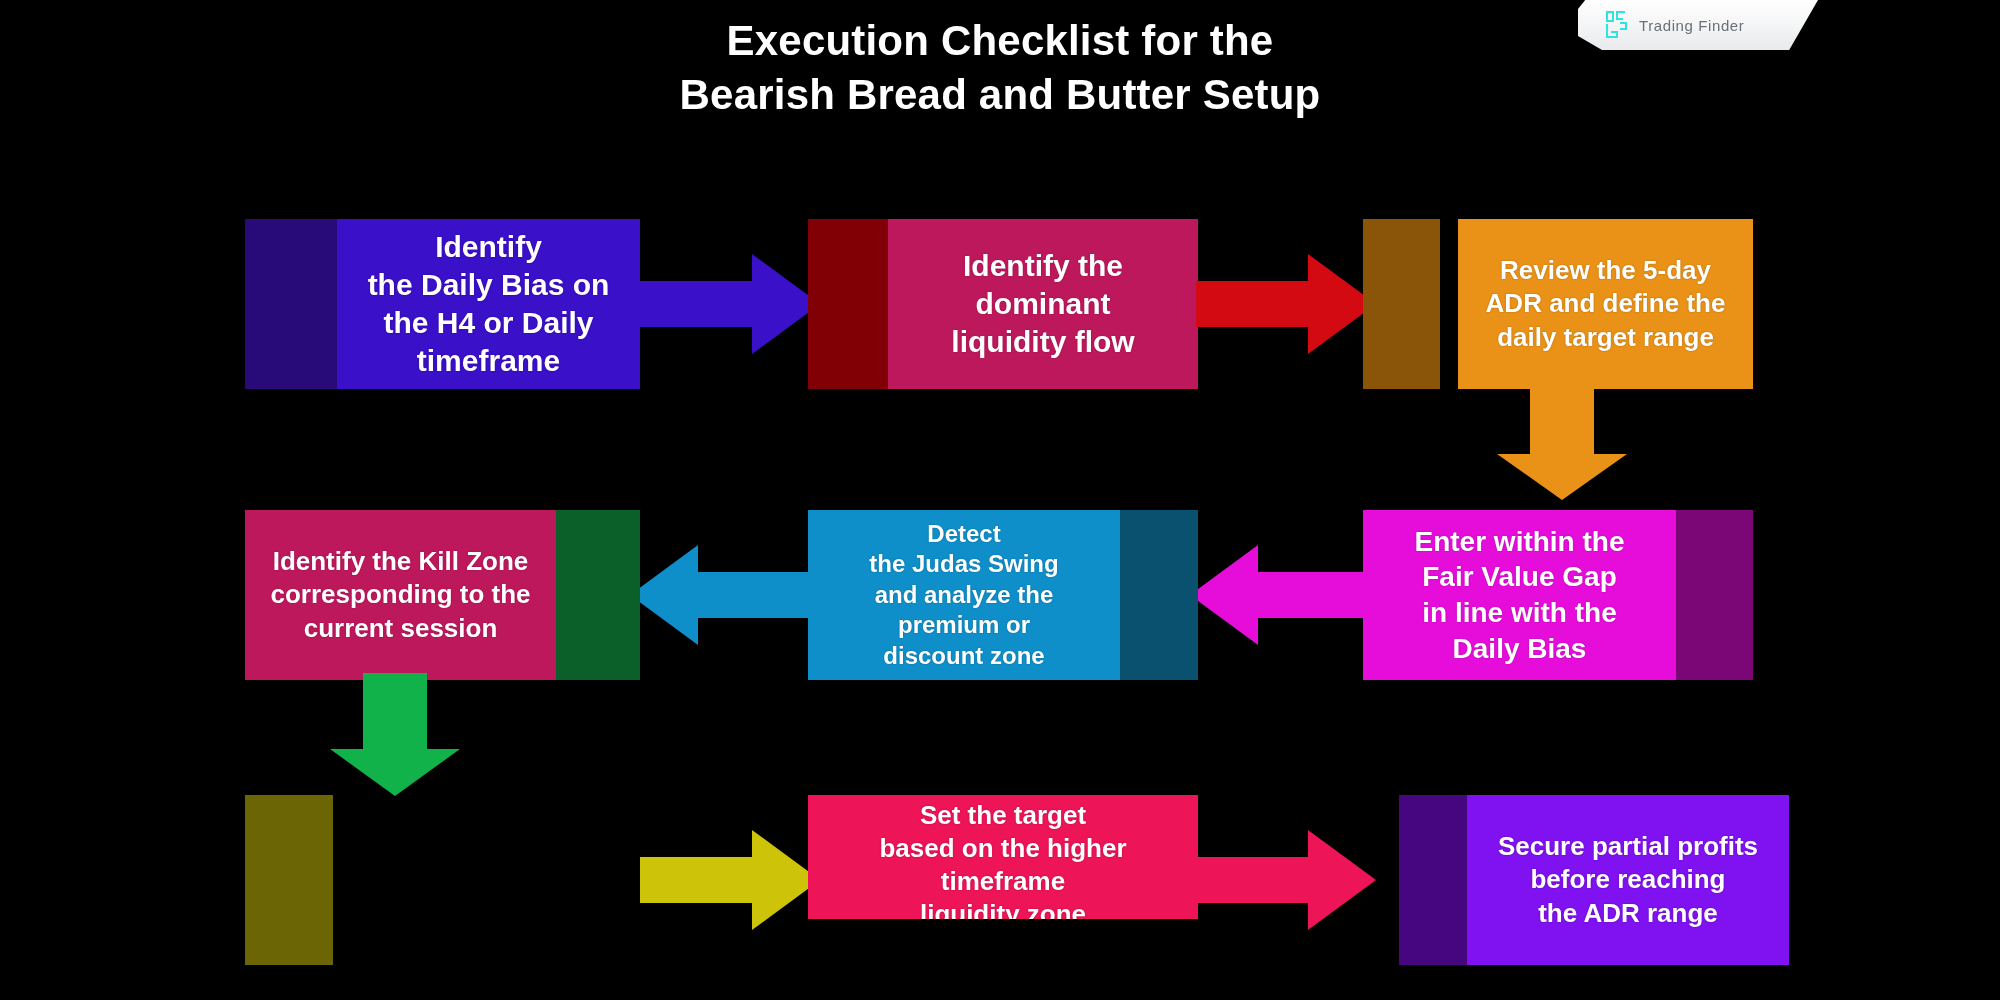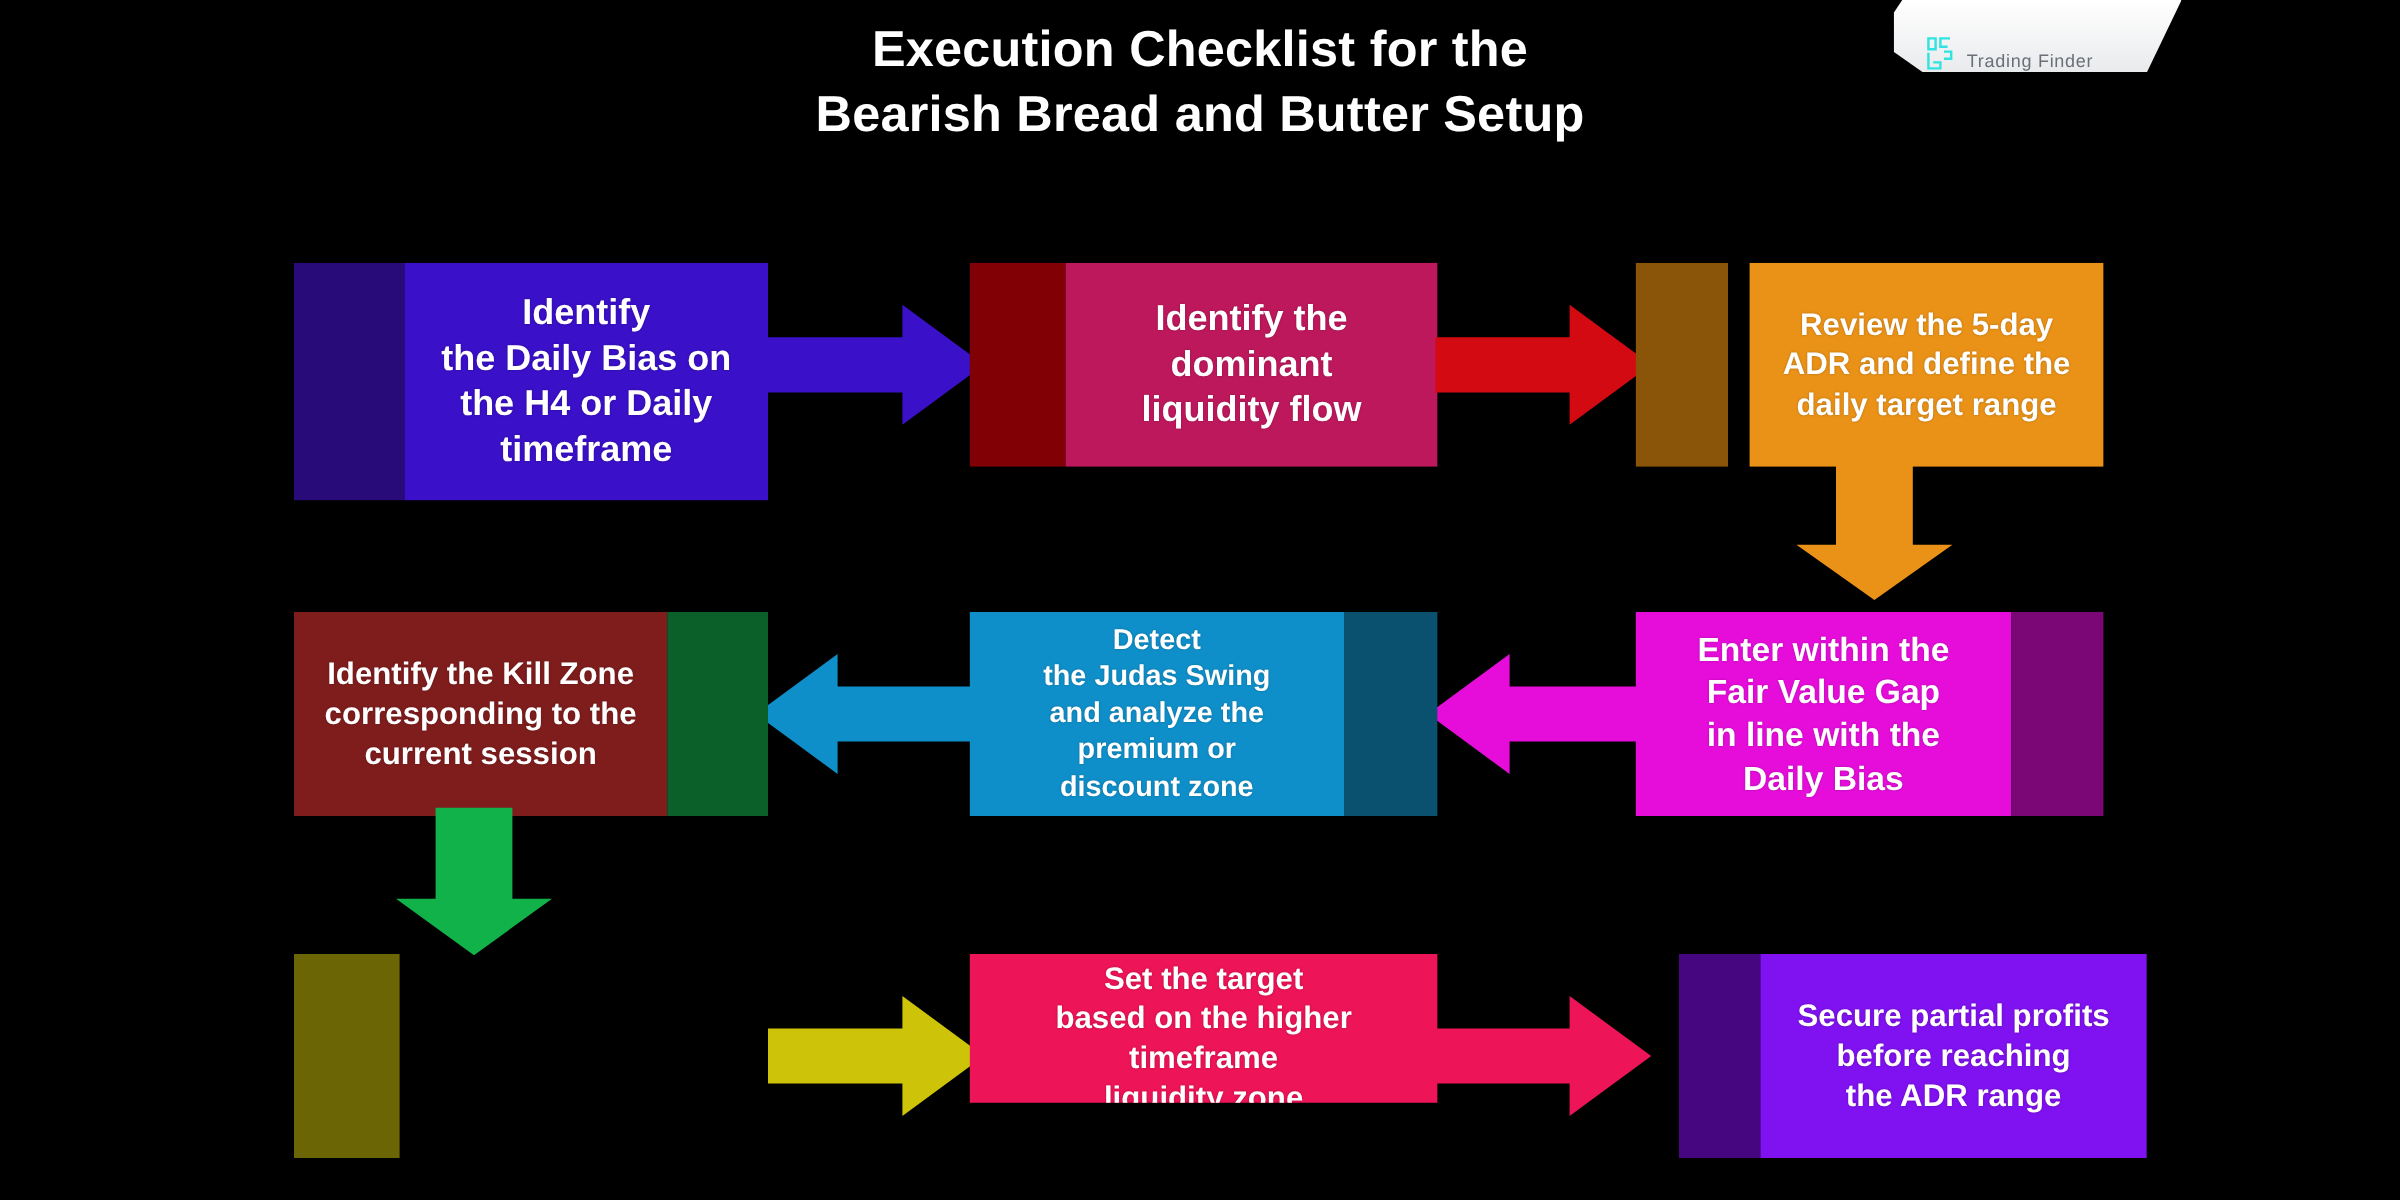--- a/index.html
+++ b/index.html
@@ -14,26 +14,26 @@
     font-family: "Liberation Sans", sans-serif;
     position: relative;
   }
 
   
   #logo-badge {
     position: absolute;
     top: 0;
     left: 1578px;
     width: 240px;
-    height: 60px;
+    height: 50px;
     background: linear-gradient(180deg, #ffffff 0%, #f2f3f4 60%, #e8eaec 100%);
     
     clip-path: polygon(3% 0, 100% 0, 88% 100%, 10% 100%, 0 72%, 0 18%);
     display: flex;
-    align-items: flex-end;
+    align-items: center;
     padding-left: 26px;
     box-sizing: border-box;
   }
   #logo-mark {
     width: 26px;
     height: 30px;
     flex: 0 0 auto;
     margin-right: 9px;
   }
   #logo-text {
@@ -118,21 +118,21 @@
       <path d="M21 2 h-8 v7 h6"></path>
       <path d="M3 14 v13 h10 v-5 h-6"></path>
       <path d="M16 13 h6 v6 h-6"></path>
     </g>
   </svg>
   <span id="logo-text">Trading Finder</span>
 </div>
 
 <div id="flow">
 
-  <div class="node fs-30" style="left:245px; top:219px; width:395px; height:198px;">
+  <div class="node fs-30" style="left:245px; top:219px; width:395px; height:170px;">
     <div class="strip" style="width:92px; background:#280a78;"></div>
     <div class="body" style="background:#3a10c8; white-space:pre-line;">Identify
 the Daily Bias on
 the H4 or Daily
 timeframe</div>
   </div>
 
   <div class="arrow" style="left:640px; top:254px; width:180px; height:100px;">
     <svg viewBox="0 0 180 100" preserveAspectRatio="none">
       <polygon points="0,27 112,27 112,0 180,50 112,100 112,73 0,73" fill="#3a10c8"></polygon>
@@ -189,21 +189,21 @@
   </div>
 
   <div class="arrow" style="left:630px; top:545px; width:180px; height:100px;">
     <svg viewBox="0 0 180 100" preserveAspectRatio="none">
       <polygon points="180,27 68,27 68,0 0,50 68,100 68,73 180,73" fill="#0f8fc9"></polygon>
     </svg>
   </div>
 
   <div class="node fs-26 strip-right" style="left:245px; top:510px; width:395px; height:170px;">
     <div class="strip" style="width:84px; background:#0b5f28;"></div>
-    <div class="body" style="background:#7f1d1d; white-space:pre-line;">Identify the Kill Zone
+    <div class="body" style="background:#be185d; white-space:pre-line;">Identify the Kill Zone
 corresponding to the
 current session</div>
   </div>
 
   <div class="arrow" style="left:330px; top:673px; width:130px; height:123px;">
     <svg viewBox="0 0 130 123" preserveAspectRatio="none">
       <polygon points="33,0 97,0 97,76 130,76 65,123 0,76 33,76" fill="#12b24a"></polygon>
     </svg>
   </div>
 

